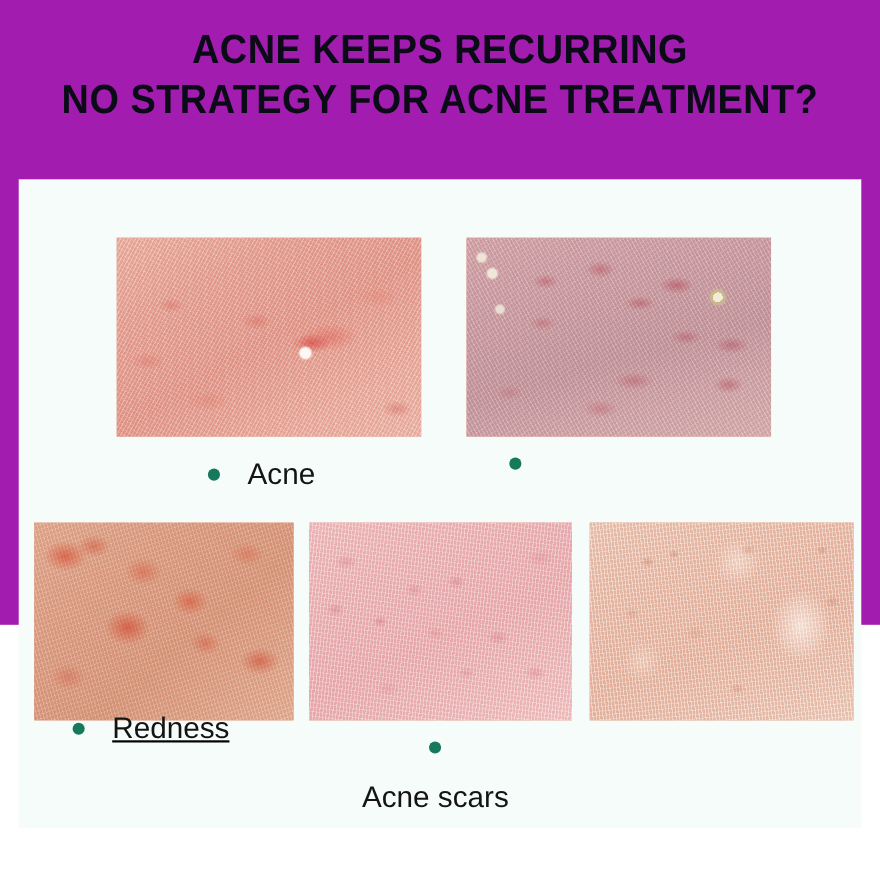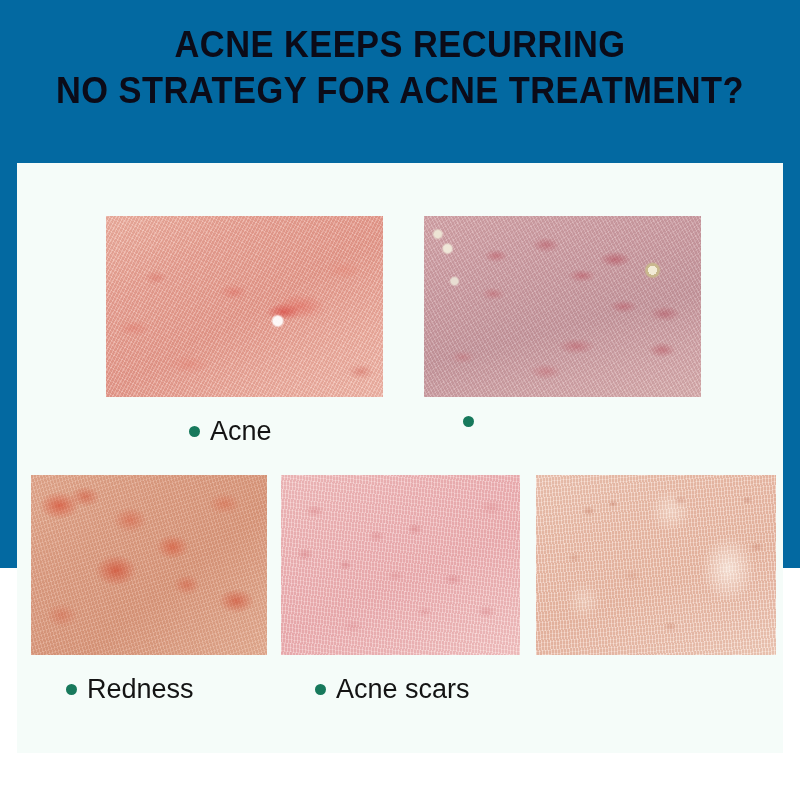--- a/index.html
+++ b/index.html
@@ -10,21 +10,21 @@
     width: 800px;
     height: 800px;
     overflow: hidden;
     font-family: "Liberation Sans", sans-serif;
   }
 
   #poster {
     position: relative;
     width: 800px;
     height: 568px;
-    background: #0369a1;
+    background: #a21caf;
     box-sizing: border-box;
   }
 
   
   .header {
     position: absolute;
     left: 0;
     top: 22px;
     width: 800px;
     text-align: center;
@@ -69,21 +69,21 @@
   .thumb .layer {
     position: absolute;
     inset: 0;
   }
 
   
   .label {
     position: absolute;
     display: flex;
     align-items: center;
-    gap: 10px;
+    gap: 25px;
     white-space: nowrap;
     text-align: right;
   }
   .bullet {
     width: 11px;
     height: 11px;
     border-radius: 50%;
     background: #17795C;
     flex: 0 0 auto;
   }
@@ -241,31 +241,31 @@
     </div>
     <div class="label" style="left:446px; top:253px;">
       <span class="bullet"></span>
     </div>
 
     <div class="cell" style="left:14px; top:312px; width:236px; height:180px;">
       <div class="thumb">
         <div class="layer skin-redness"></div>
       </div>
     </div>
-    <div class="label" style="left:49px; top:511px;">
+    <div class="label" style="left:49px; top:484px;text-decoration:underline;">
       <span class="bullet"></span>
       <span class="label-text">Redness</span>
     </div>
 
     <div class="cell" style="left:264px; top:312px; width:239px; height:180px;">
       <div class="thumb">
         <div class="layer skin-scars"></div>
       </div>
     </div>
-    <div class="label" style="left:298px; top:511px;">
+    <div class="label" style="left:312px; top:511px;flex-direction:column;">
       <span class="bullet"></span>
       <span class="label-text">Acne scars</span>
     </div>
 
     <div class="cell" style="left:519px; top:312px; width:240px; height:180px;">
       <div class="thumb">
         <div class="layer skin-oily"></div>
       </div>
     </div>
 

